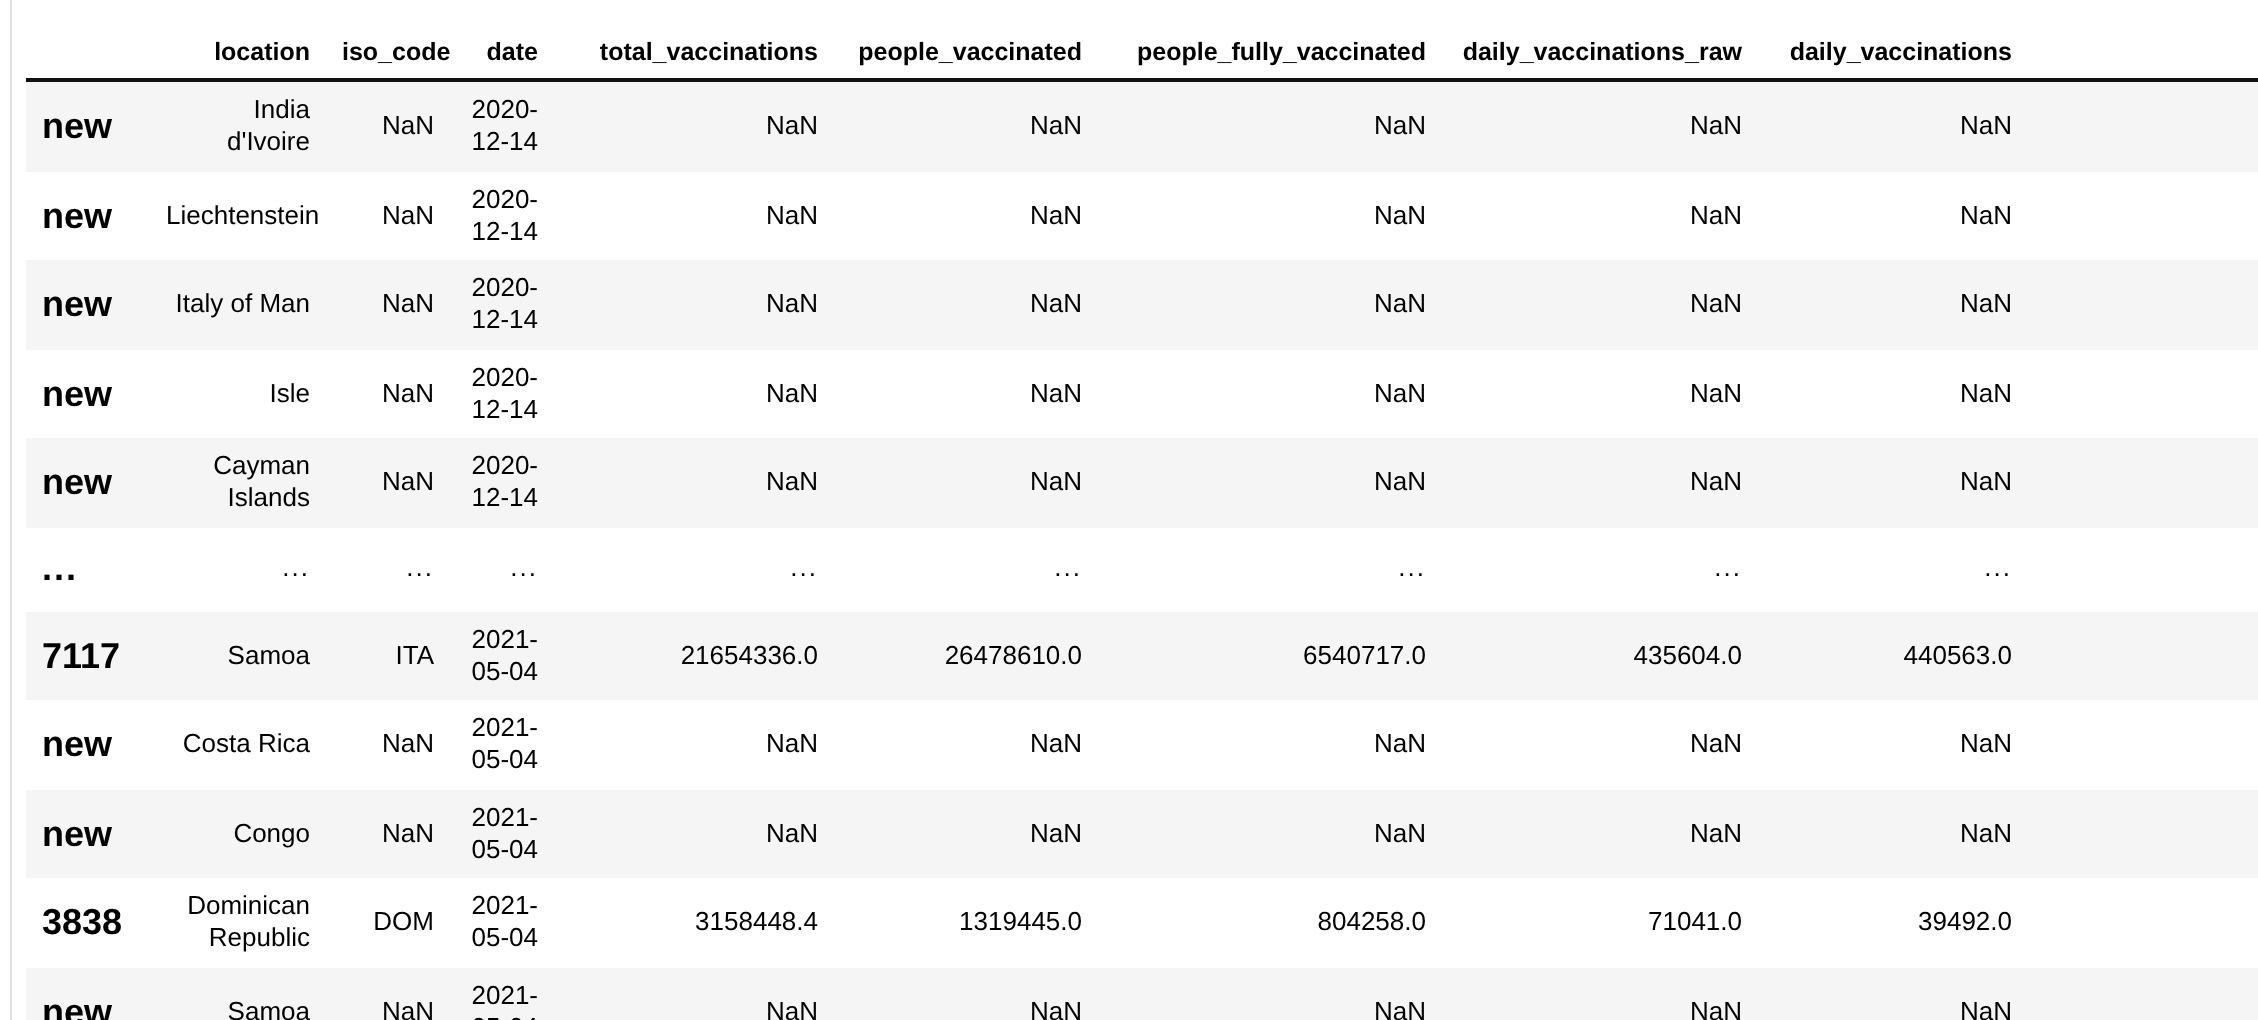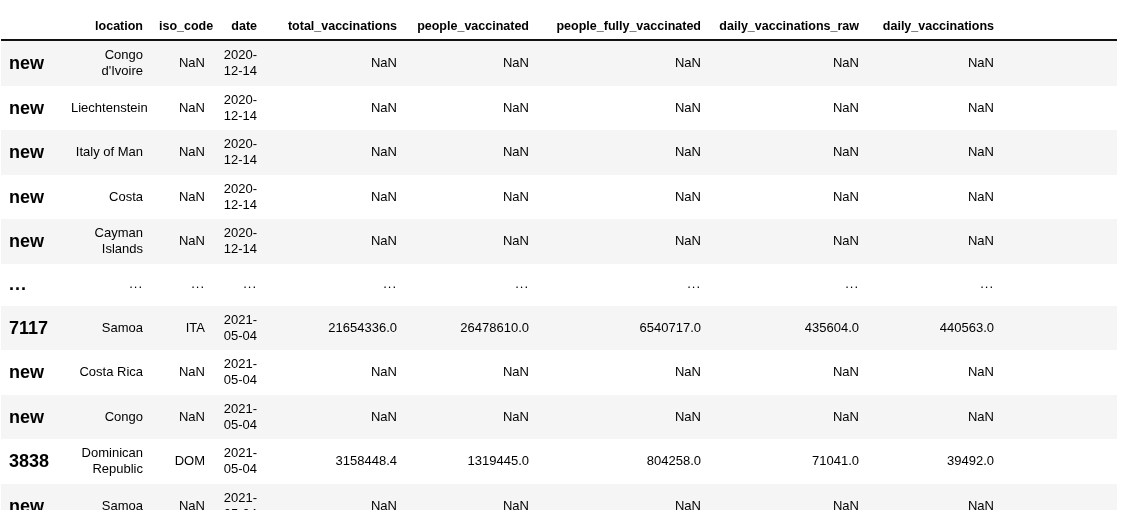--- a/index.html
+++ b/index.html
@@ -28,21 +28,21 @@
     position: absolute;
     left: 5px;
     top: 0;
     width: 1px;
     height: 510px;
     background: #e0e0e0;
   }
 
   #table-scroll {
     position: absolute;
-    left: 1px;
+    left: 13px;
     top: 0;
     width: 1116px;
     height: 510px;
     overflow: hidden;
   }
 
   table.dataframe {
     border-collapse: collapse;
     border-spacing: 0;
     table-layout: fixed;
@@ -136,21 +136,21 @@
           <th>people_fully_vaccinated</th>
           <th>daily_vaccinations_raw</th>
           <th>daily_vaccinations</th>
           <th>total_vaccination</th>
         </tr>
       </thead>
       <tbody>
 
         <tr class="odd">
           <th class="row-index">new</th>
-          <td>Congo d'Ivoire</td>
+          <td>India d'Ivoire</td>
           <td>NaN</td>
           <td>2020-12-14</td>
           <td>NaN</td>
           <td>NaN</td>
           <td>NaN</td>
           <td>NaN</td>
           <td>NaN</td>
           <td></td>
         </tr>
 
@@ -175,21 +175,21 @@
           <td>NaN</td>
           <td>NaN</td>
           <td>NaN</td>
           <td>NaN</td>
           <td>NaN</td>
           <td></td>
         </tr>
 
         <tr class="even">
           <th class="row-index">new</th>
-          <td>Costa</td>
+          <td>Isle</td>
           <td>NaN</td>
           <td>2020-12-14</td>
           <td>NaN</td>
           <td>NaN</td>
           <td>NaN</td>
           <td>NaN</td>
           <td>NaN</td>
           <td></td>
         </tr>
 

